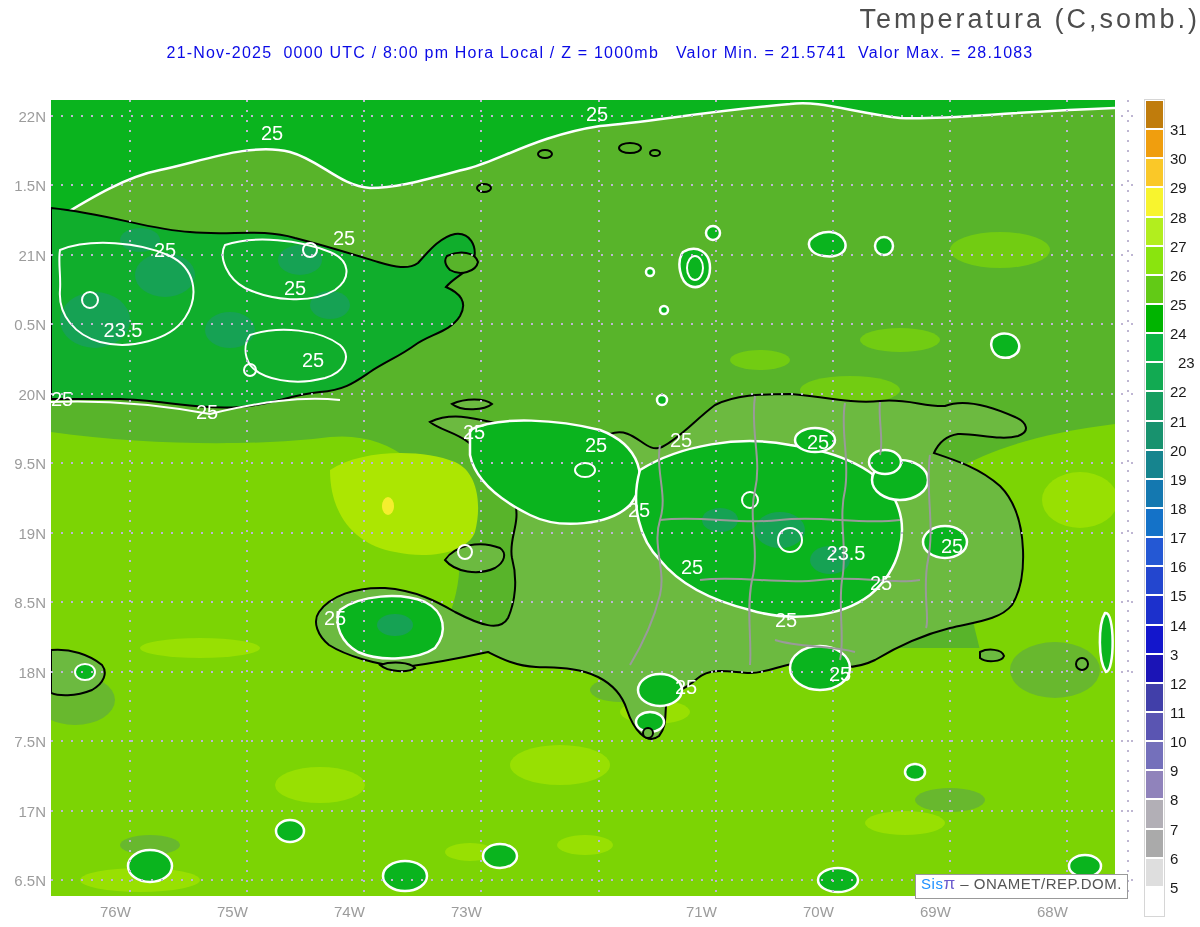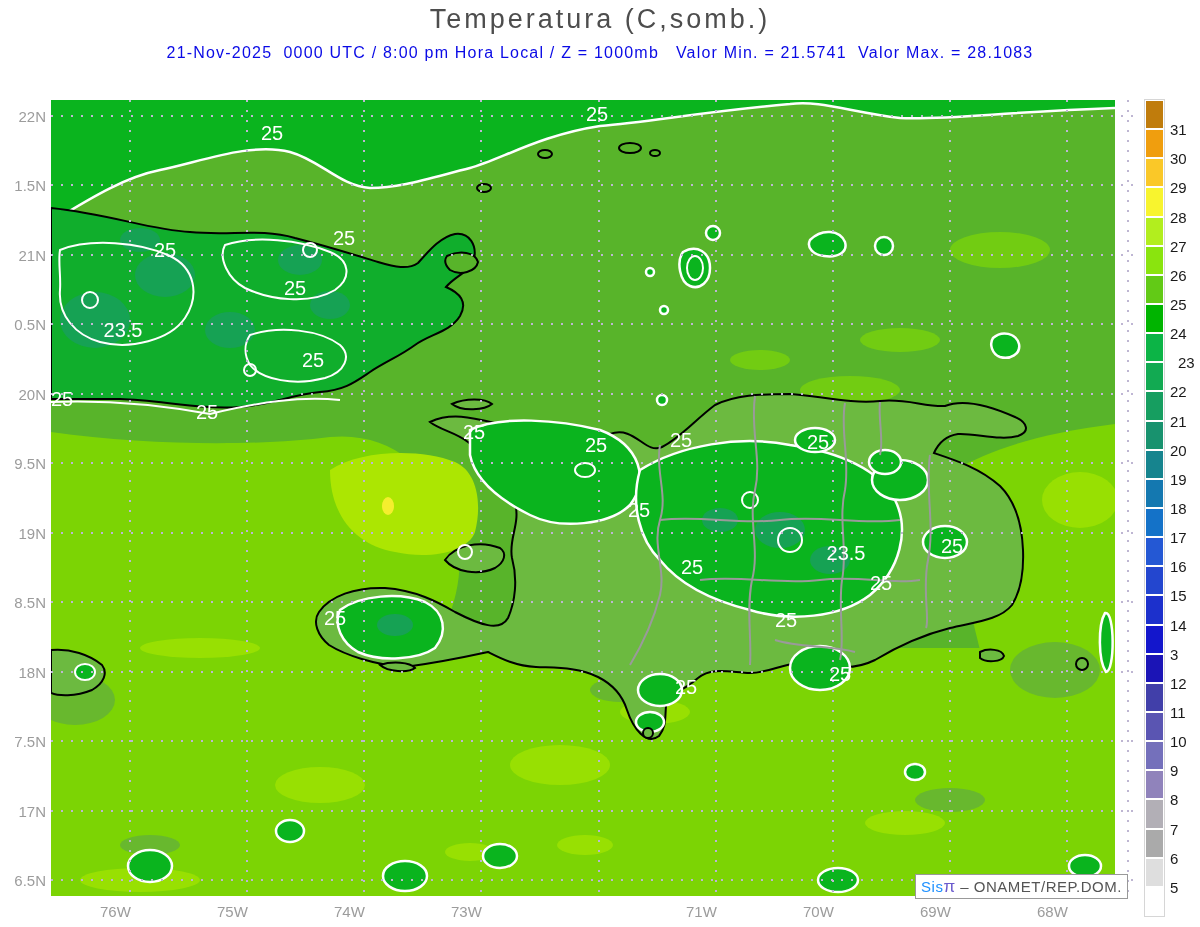--- a/index.html
+++ b/index.html
@@ -1,35 +1,35 @@
 <!DOCTYPE html>
 <html><head>
 <meta charset="utf-8">
 <style>
   html,body{margin:0;padding:0;background:#fff;}
   #screen{position:relative;width:1200px;height:927px;background:#ffffff;overflow:hidden;
           font-family:"Liberation Sans",sans-serif;}
-  .title{position:absolute;top:4px;left:0;width:1200px;text-align:center;
+  .title{position:absolute;top:4px;left:0;width:1200px;text-align:right;
          font-size:27px;letter-spacing:3px;color:#4d4d4d;}
   .hline1{position:absolute;top:44px;left:0;width:1200px;text-align:center;
           font-size:16px;letter-spacing:1.2px;color:#0a0ae6;white-space:pre;}
   .hline2{position:absolute;top:66px;left:0;width:1200px;text-align:center;
           font-size:15px;letter-spacing:0.8px;color:#2e7ef0;white-space:pre;}
   #map-wrap{position:absolute;left:51px;top:100px;width:1082px;height:796px;}
   #map-svg{position:absolute;left:0;top:0;}
   #map-svg text{font-family:"Liberation Sans",sans-serif;fill:#ffffff;font-size:20px;}
   .ylab{position:absolute;left:2px;width:44px;text-align:right;color:#9c9c9c;
         font-size:15px;transform:translateY(-50%);}
   .xlab{position:absolute;top:903px;width:60px;text-align:left;color:#9c9c9c;font-size:15px;}
   #colorbar{position:absolute;left:1145px;top:100px;width:19px;height:816px;
             outline:1px solid #d6d6d6;}
   .cbcell{width:19px;box-sizing:border-box;border:1px solid #ffffff;}
   .cblab{position:absolute;left:1170px;color:#1a1a1a;font-size:15px;transform:translateY(-50%);}
   #watermark{position:absolute;left:915px;top:874px;width:211px;height:23px;background:#fff;
-             border:1px solid #999;font-size:15px;line-height:24px;text-align:center;
+             border:1px solid #999;font-size:15px;line-height:18px;text-align:center;
              color:#555;letter-spacing:0.5px;white-space:pre;}
   #watermark .sis{color:#1e90ff;}
   #watermark .pi{color:#6a5acd;font-size:17px;}
 </style>
 </head>
 <body>
 
 <div id="screen">
 
   <div class="title">Temperatura (C,somb.)</div>

